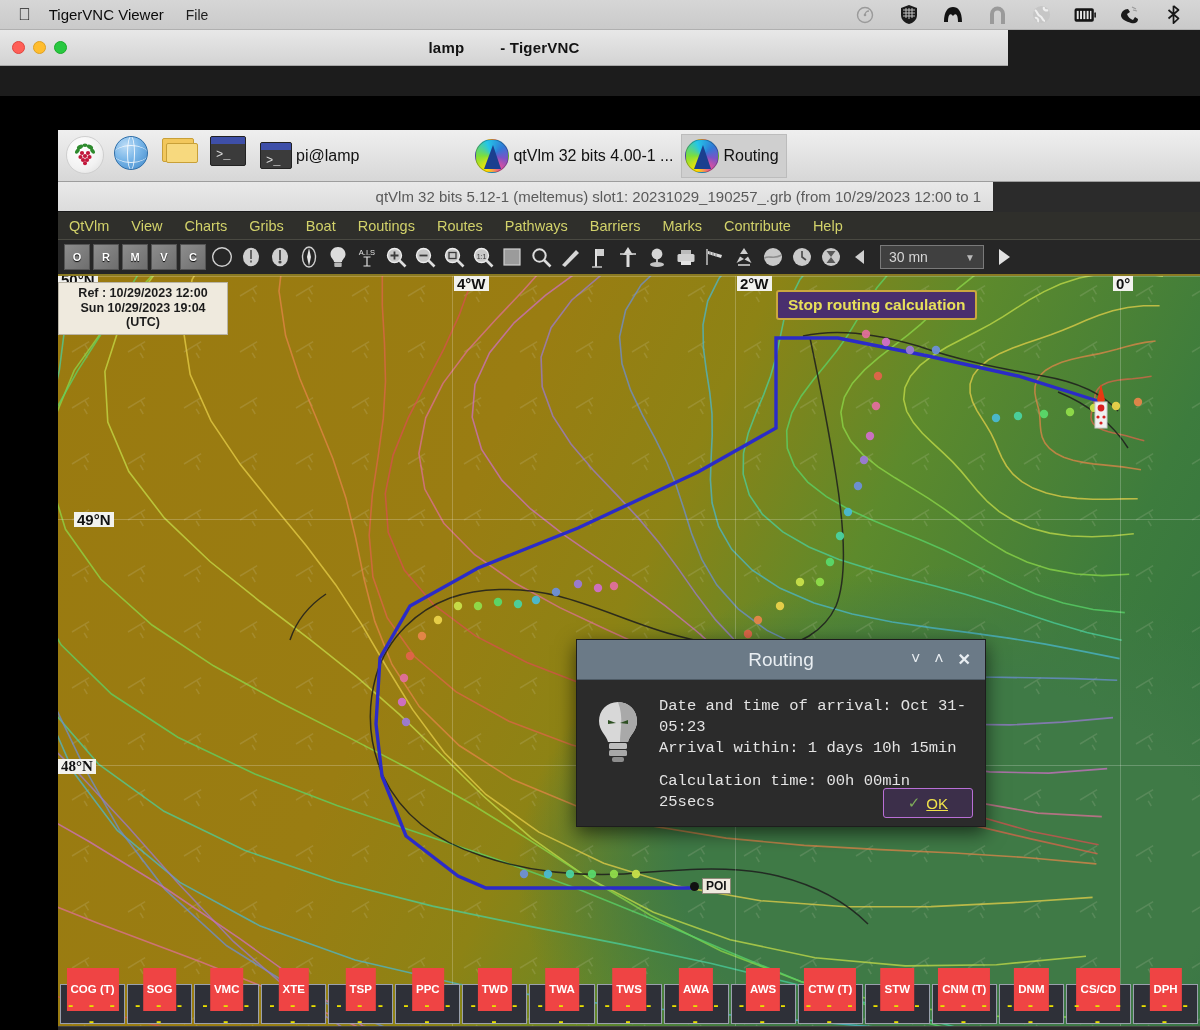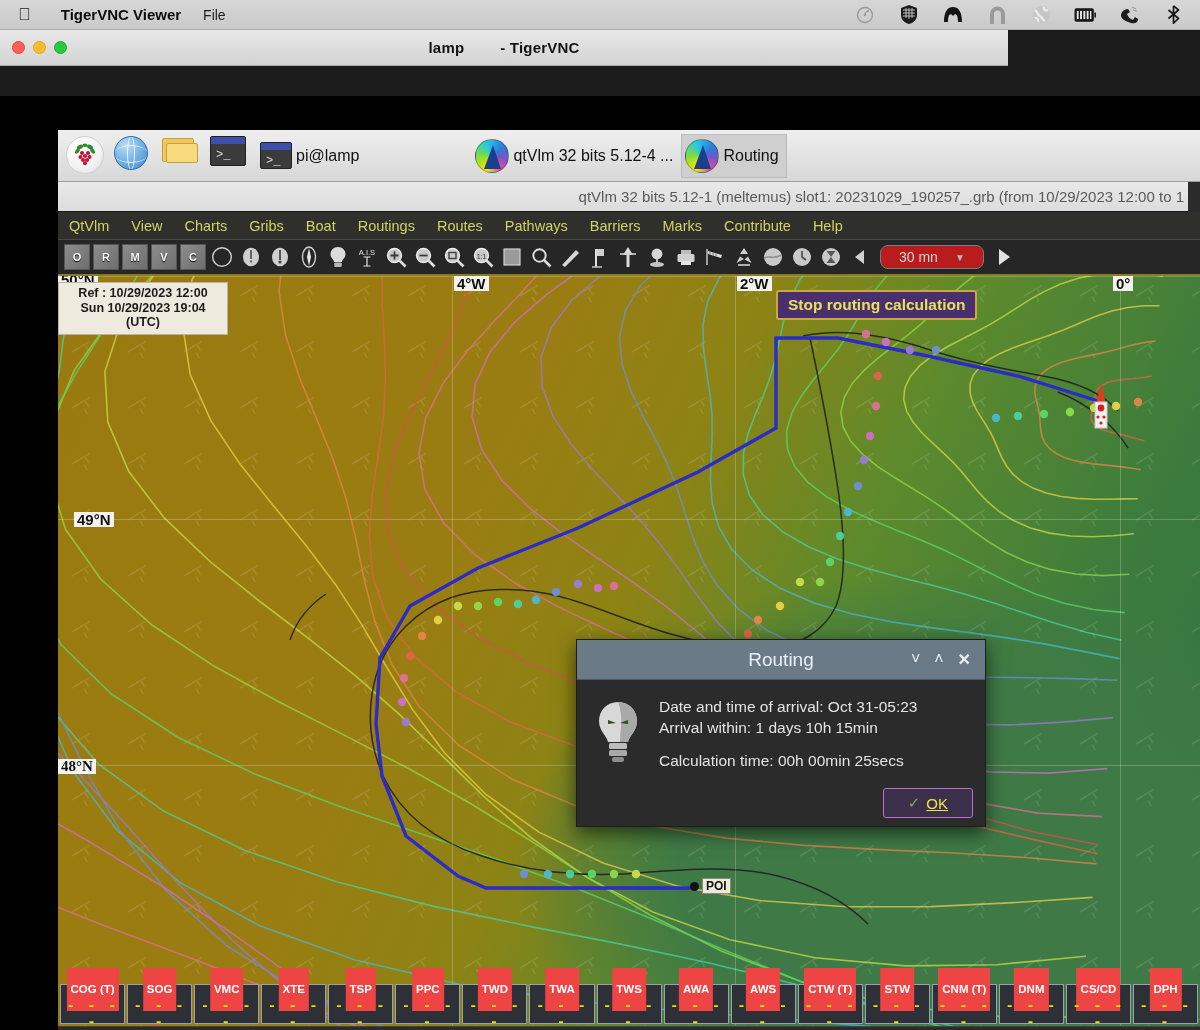--- a/index.html
+++ b/index.html
@@ -11,21 +11,21 @@
   #root { position:relative; width:1200px; height:1030px; }
 
   
   .mac-menubar {
     position:absolute; top:0; left:0; width:1200px; height:30px;
     background:linear-gradient(180deg,#d6d6d6 0%, #cacaca 100%);
     display:flex; align-items:center;
     border-bottom:1px solid #b0b0b0;
   }
   .apple-logo { margin-left:18px; font-size:17px; color:#1a1a1a; line-height:1; }
-  .mac-app-name { margin-left:30px; font-weight:bold; font-size:15px; color:#0b0b0b; }
+  .mac-app-name { margin-left:18px; font-weight:normal; font-size:15px; color:#0b0b0b; }
   .mac-menu-item { margin-left:22px; font-size:14px; color:#1d1d1d; }
   .mac-status-icons { margin-left:auto; display:flex; align-items:center; gap:22px; margin-right:16px; }
   .status-ico { width:22px; height:20px; display:flex; align-items:center; justify-content:center;}
   .status-ico svg { display:block; }
 
   
   .vnc-window {
     position:absolute; top:30px; left:0; width:1200px; height:1000px;
     background:#1c1c1c;
   }
@@ -100,45 +100,45 @@
   .term-ico .p{position:absolute;left:5px;top:12px;color:#dcdcdc;font-family:"Liberation Mono",monospace;font-size:12px;line-height:12px;}
   
   .vlm-ico{width:34px;height:34px;border-radius:50%;
     background:conic-gradient(from 200deg,#ffe400 0deg,#7ede3a 70deg,#24c6e8 140deg,#2f7ad6 210deg,#7b53c6 260deg,#e84f9b 310deg,#ffe400 360deg);
     position:relative;border:1px solid rgba(0,0,0,.25);}
   .vlm-ico::after{content:"";position:absolute;left:8px;top:5px;width:0;height:0;
     border-left:9px solid transparent;border-right:8px solid transparent;border-bottom:24px solid #1b3f8f;}
 
   
   .vlm-title{
-    width:1130px;height:30px;background:linear-gradient(180deg,#e9e9e9,#dcdcdc);
+    width:935px;height:30px;background:linear-gradient(180deg,#e9e9e9,#dcdcdc);
     color:#5a5a5a; font-size:15px; display:flex; align-items:center; justify-content:flex-end;
-    padding-right:4px; overflow:hidden; white-space:nowrap;
+    padding-right:12px; overflow:hidden; white-space:nowrap;
     border-bottom:1px solid #1a1a1a;
   }
   
   .vlm-menubar{
     width:1142px;height:28px;background:#2f2f2b;display:flex;align-items:center;
     gap:0; border-bottom:1px solid #4a4a42;
   }
   .vlm-menu{ color:#d2d26a; font-size:14.5px; padding:0 11px; }
   
   .vlm-toolbar{
     width:1142px;height:36px;background:#262626;display:flex;align-items:center;
     padding-left:6px; gap:3px; border-bottom:2px solid #8a7a22;
   }
   .tbi{ width:26px;height:26px; display:flex;align-items:center;justify-content:center;
         color:#d8d8d8; flex:none; }
   .tbi.img{ background:linear-gradient(135deg,#8d8d8d,#6e6e6e); border:1px solid #555;
             font-size:11px;font-weight:bold;color:#fff;text-shadow:0 1px 1px #000;}
   .tbi svg{display:block;}
   .combo{
-    margin-left:4px; width:104px;height:24px; background:#b91c1c; border:1px solid #7a7a7a;
-    border-radius:8px; color:#d6d6d6; font-size:14px; display:flex;align-items:center;
-    padding:0 18px; justify-content:space-between; flex:none;
+    margin-left:4px; width:104px;height:24px; background:#404040; border:1px solid #7a7a7a;
+    border-radius:0; color:#d6d6d6; font-size:14px; display:flex;align-items:center;
+    padding:0 8px; justify-content:space-between; flex:none;
   }
 
   
   .map{
     position:relative; width:1142px; height:760px; overflow:hidden;
     background:
       radial-gradient(ellipse 600px 420px at 78% 78%, #3f7a46 0%, #3f7a46 45%, rgba(63,122,70,0) 72%),
       linear-gradient(115deg,#9a7a10 0%, #9a7d12 34%, #8d8315 48%, #5d8a2c 62%, #3d7c3d 80%, #2f6f44 100%);
   }
   .grid-line{ position:absolute; background:rgba(255,255,255,0.22); }
@@ -167,21 +167,21 @@
     border:1px solid #1d1d1d;
   }
   .dlg-title{
     height:40px; background:#6b7a87; display:flex;align-items:center;
     position:relative; border-bottom:1px solid #4e5b66;
   }
   .dlg-title .txt{ position:absolute;left:0;right:0;text-align:center; color:#e9eef2; font-size:19px; }
   .dlg-ctrls{ margin-left:auto; display:flex; gap:14px; padding-right:14px; color:#e9eef2; font-size:16px; z-index:2;}
   .dlg-body{ padding:16px 14px 10px 14px; display:flex; gap:14px; position:relative; height:148px;}
   .bulb{ width:54px; flex:none; display:flex; justify-content:center; padding-top:4px;}
-  .dlg-text{ color:#e3e3e3; font-size:15.5px; line-height:21px; }
+  .dlg-text{ color:#e3e3e3; font-size:15.5px; line-height:21px;font-family:Liberation Mono, monospace; }
   .dlg-text .gap{ height:12px; }
   .ok-btn{
     position:absolute; right:12px; bottom:10px;
     background:#3c2f4a; border:1px solid #b96fd6; border-radius:3px;
     color:#f0e24a; font-size:15px; padding:5px 24px; display:flex;align-items:center;gap:6px;
   }
   .ok-btn u{ text-decoration:underline; }
 
   
   .poi-lbl{
@@ -339,21 +339,21 @@
           <div class="tb-sep"></div>
           <div class="tb-btn">
             <div class="term-ico" style="width:32px;height:27px;">
                 <div class="bar"></div>
                 <div class="p">&gt;_</div>
               </div>
             <span class="lbl">pi@lamp</span>
           </div>
           <div class="tb-btn" style="margin-left:104px;">
             <div class="vlm-ico"></div>
-            <span class="lbl">qtVlm 32 bits 5.12-4 ...</span>
+            <span class="lbl">qtVlm 32 bits 4.00-1 ...</span>
           </div>
           <div class="tb-btn active">
             <div class="vlm-ico"></div>
             <span class="lbl">Routing</span>
           </div>
         </div>
 
         <div class="vlm-title">
           <span>qtVlm 32 bits 5.12-1 (meltemus) slot1: 20231029_190257_.grb (from 10/29/2023 12:00 to 1</span>
         </div>

